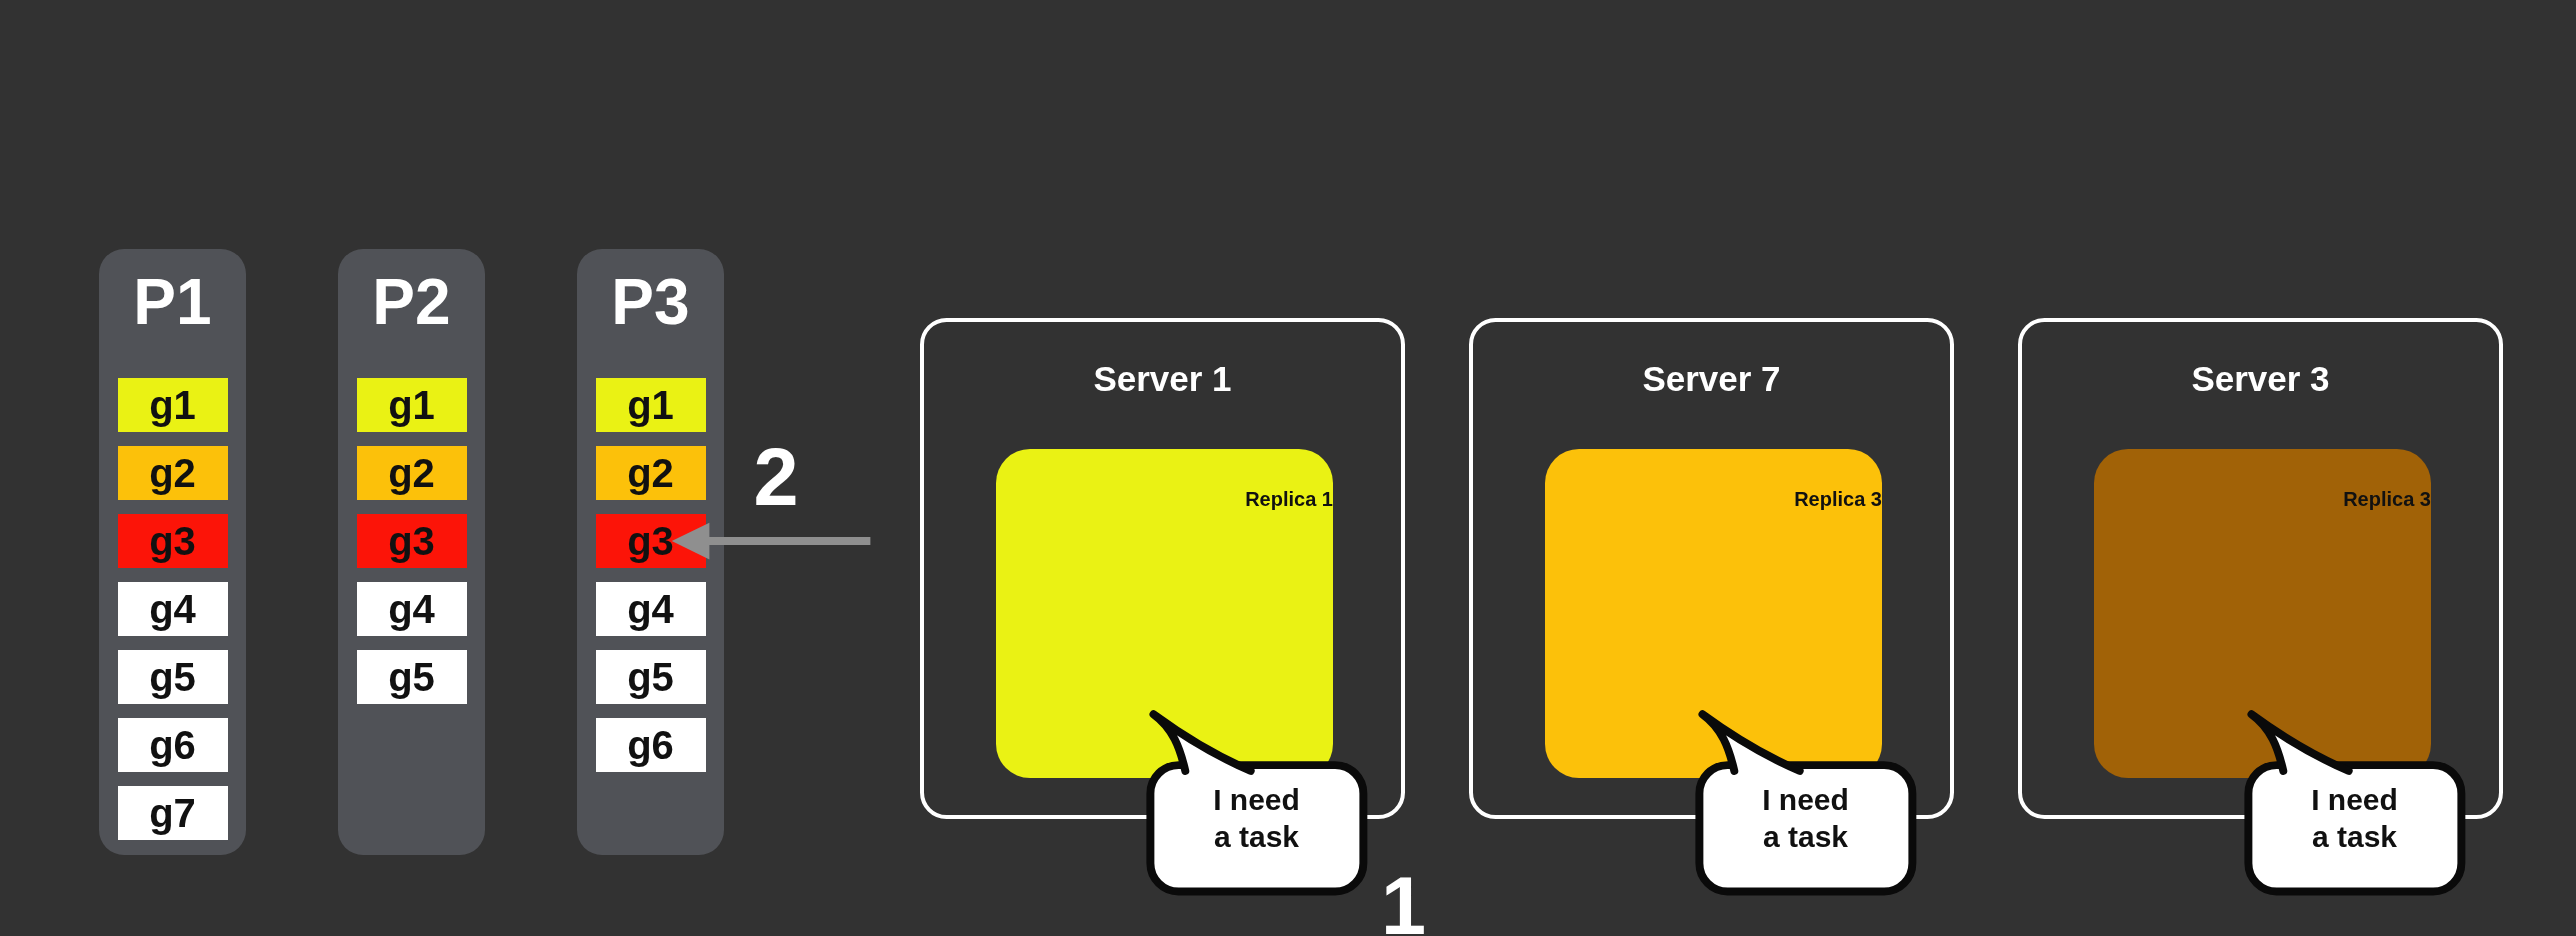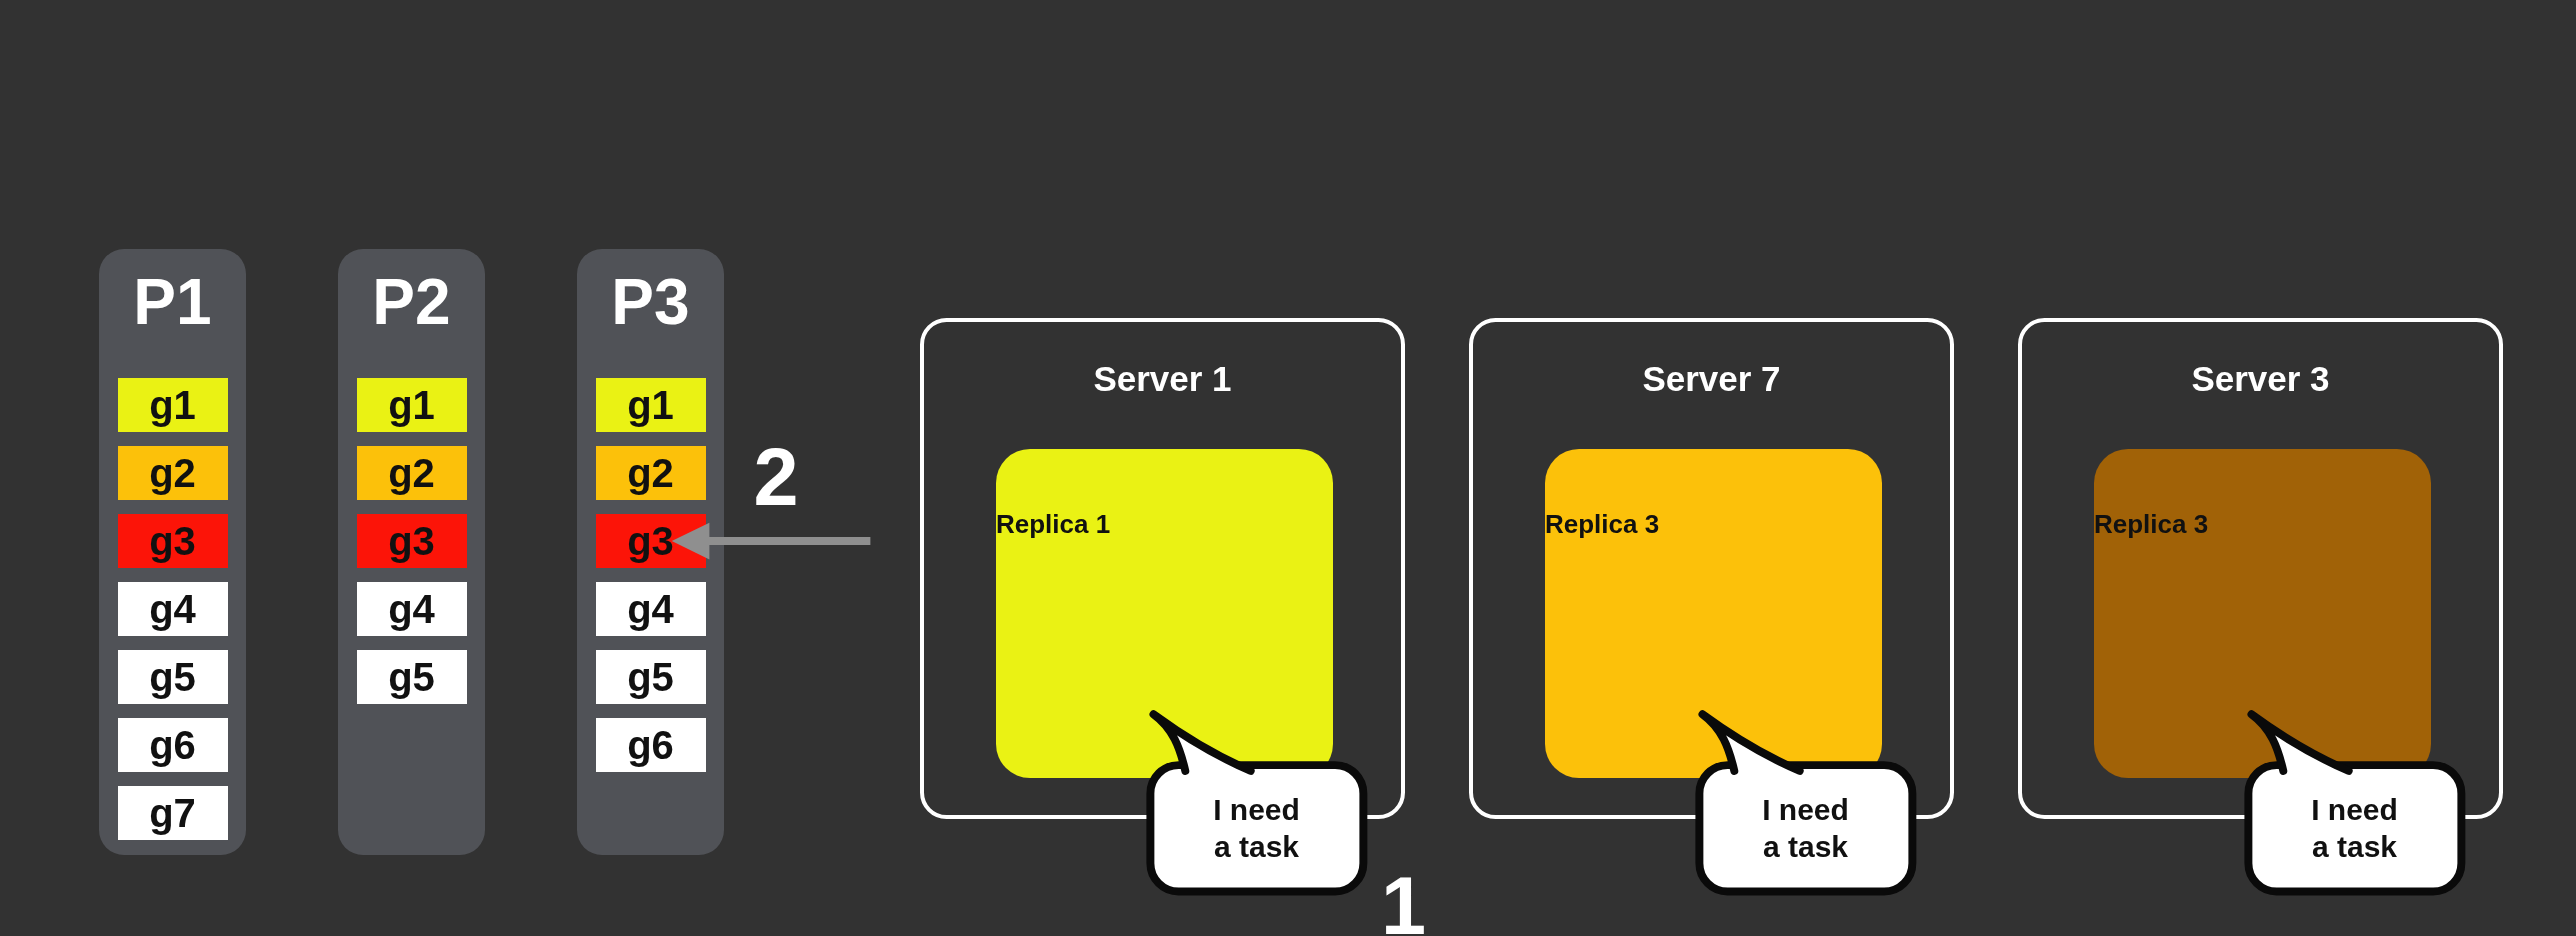--- a/index.html
+++ b/index.html
@@ -53,29 +53,29 @@
   .stitle {
     position: absolute; top: 39px; left: 0; width: 100%;
     text-align: center; font-size: 35px; font-weight: 600; color: #ffffff;
     line-height: 1;
   }
   .replica {
     position: absolute; left: 72px; top: 127px;
     width: 337px; height: 329px; border-radius: 34px;
   }
   .rlabel {
-    padding-top: 62px; text-align: left;
-    font-size: 26px; font-weight: 700; color: #111111; line-height: 1;
+    padding-top: 40px; text-align: right;
+    font-size: 20px; font-weight: 700; color: #111111; line-height: 1;
   }
   .bubble-svg { position: absolute; left: 217px; top: 387px; width: 230px; height: 190px; }
   .bubble-rect { fill: #ffffff; stroke: #0a0a0a; stroke-width: 9; }
   .bubble-tail { fill: #ffffff; stroke: #0a0a0a; stroke-width: 9;
                  stroke-linecap: round; stroke-linejoin: round; }
   .bubble-text {
-    position: absolute; left: 222px; top: 439px; width: 221px; height: 134px;
+    position: absolute; left: 222px; top: 429px; width: 221px; height: 134px;
     display: flex; flex-direction: column; align-items: center; justify-content: center;
     font-size: 30px; font-weight: 700; color: #111111; line-height: 1.25;
     text-align: center;
   }
 </style>
 </head>
 <body>
 
 <div class="stage">
 

